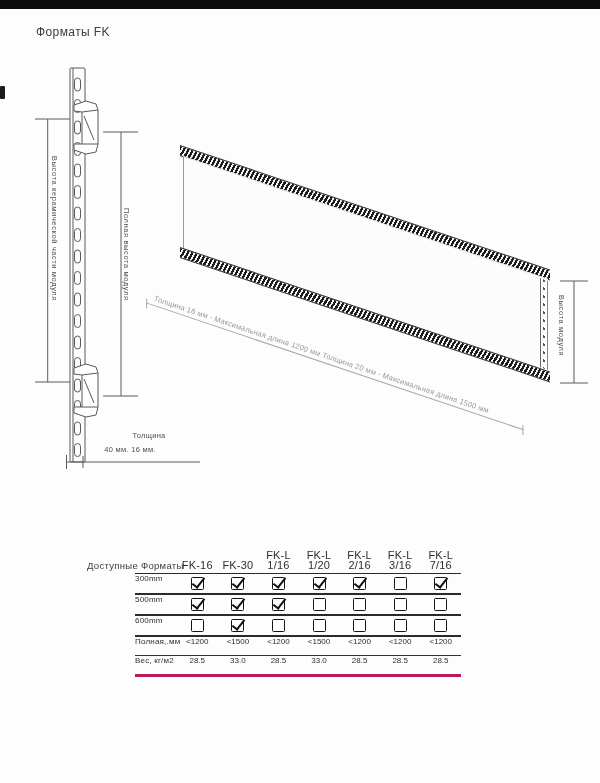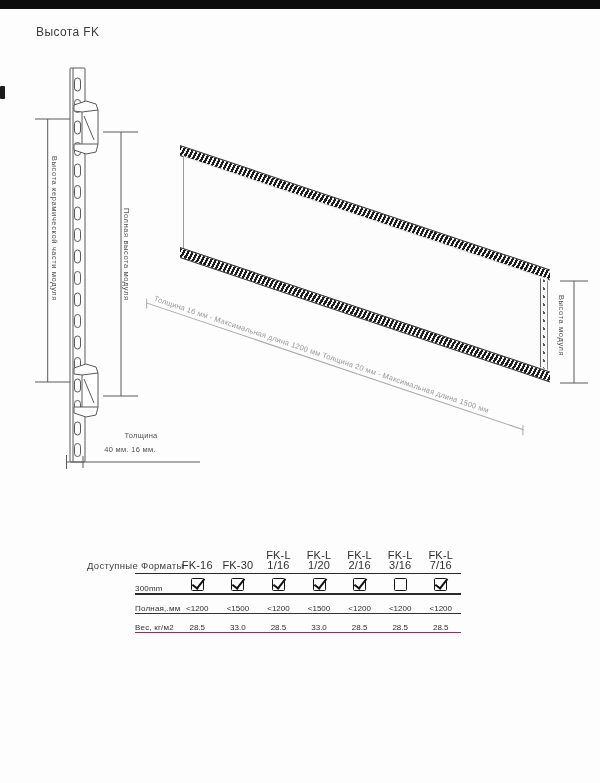--- a/index.html
+++ b/index.html
@@ -10,21 +10,21 @@
   .topbar{position:absolute;left:0;top:0;width:600px;height:9px;background:#0d0d0d;}
   .edge-smudge{position:absolute;left:0;top:86px;width:5px;height:13px;background:#1b1b1b;border-radius:1px;}
   .page-title{position:absolute;left:36px;top:25px;font-size:12px;letter-spacing:.4px;color:#3c3c3c;}
 
   
   .left-drawing{position:absolute;left:30px;top:60px;width:180px;height:412px;}
   .v-label{position:absolute;writing-mode:vertical-rl;font-size:7.5px;letter-spacing:.6px;color:#4f4f4f;white-space:nowrap;}
   .lbl-ceramic{left:50px;top:156px;}
   .lbl-full{left:122px;top:208px;}
   .t-label{position:absolute;font-size:7.5px;color:#4f4f4f;width:70px;text-align:center;letter-spacing:.3px;}
-  .t-label.l1{left:106px;top:431px;}
+  .t-label.l1{left:114px;top:431px;}
   .t-label.l2{left:95px;top:445px;}
 
   
   .panel{position:absolute;left:183px;top:146px;width:365px;height:113px;
          transform:skewY(18.6deg);transform-origin:0 0;}
   .rail{position:absolute;left:-3px;right:-2px;height:9px;
         background:repeating-linear-gradient(115deg,#1c1c1c 0 2px,#f2f2f2 2px 3.5px);
         border-top:1px solid #2a2a2a;border-bottom:1px solid #2a2a2a;}
   .rail.top{top:0}.rail.bottom{bottom:0}
   .face{position:absolute;left:0;right:0;top:10px;bottom:10px;background:#fcfcfc;
@@ -41,40 +41,40 @@
   .diag .dline::before{left:0;}
   .diag .dline::after{right:0;}
 
   
   .right-dim{position:absolute;left:550px;top:272px;width:45px;height:120px;}
   .lbl-module{left:557px;top:295px;}
 
   
   .formats-title{position:absolute;left:87px;top:560px;font-size:9.5px;color:#3d3d3d;letter-spacing:.3px;}
   .ftable{position:absolute;left:135px;top:551px;width:326px;}
-  .frow{display:flex;align-items:flex-end;}
+  .frow{display:flex;align-items:flex-start;}
   .lblcol{width:42px;font-size:8px;color:#2e2e2e;letter-spacing:.2px;}
   .col{flex:1;text-align:center;}
   .hrow{align-items:flex-end;border-bottom:1.5px solid #2a2a2a;padding-bottom:3px;}
   .hcol div{font-size:11px;line-height:9.5px;color:#2e2e2e;letter-spacing:.2px;}
   .crow{height:19px;border-bottom:2px solid #2a2a2a;}
   .cb{display:inline-block;width:11px;height:11px;border:1.7px solid #141414;border-radius:1.5px;position:relative;vertical-align:middle;background:#fff;}
   .cb.checked::after{content:"";position:absolute;left:3px;top:-3px;width:5px;height:11px;
      border:solid #111;border-width:0 2.2px 2.2px 0;transform:rotate(38deg);}
   .vrow{height:18px;font-size:8px;color:#2e2e2e;}
   .vrow.r0{border-bottom:1px solid #333;}
-  .vrow.r1{border-bottom:1px solid #be185d;}
+  .vrow.r1{border-bottom:3px solid #be185d;}
 </style>
 </head>
 <body>
 
 <div class="topbar"></div>
 <div class="edge-smudge"></div>
 
-<div class="page-title">Высота FK</div>
+<div class="page-title">Форматы FK</div>
 
 <div class="left-drawing">
   <svg width="180" height="412" viewBox="0 0 180 412">
     <g stroke="#5a5a5a" stroke-width="1" fill="none">
 
       <rect x="40" y="8" width="15" height="394" rx="1"></rect>
       <line x1="43" y1="8" x2="43" y2="402"></line>
 
       <g>
         <rect x="44.5" y="18" width="6" height="13" rx="3"></rect>
@@ -190,20 +190,40 @@
       <div class="frow crow">
         <div class="lblcol">300mm</div>
         <div class="col"><span class="cb checked"></span></div>
         <div class="col"><span class="cb checked"></span></div>
         <div class="col"><span class="cb checked"></span></div>
         <div class="col"><span class="cb checked"></span></div>
         <div class="col"><span class="cb checked"></span></div>
         <div class="col"><span class="cb"></span></div>
         <div class="col"><span class="cb checked"></span></div>
       </div>
+      <div class="frow crow">
+        <div class="lblcol">500mm</div>
+        <div class="col"><span class="cb checked"></span></div>
+        <div class="col"><span class="cb checked"></span></div>
+        <div class="col"><span class="cb checked"></span></div>
+        <div class="col"><span class="cb"></span></div>
+        <div class="col"><span class="cb"></span></div>
+        <div class="col"><span class="cb"></span></div>
+        <div class="col"><span class="cb"></span></div>
+      </div>
+      <div class="frow crow">
+        <div class="lblcol">600mm</div>
+        <div class="col"><span class="cb"></span></div>
+        <div class="col"><span class="cb checked"></span></div>
+        <div class="col"><span class="cb"></span></div>
+        <div class="col"><span class="cb"></span></div>
+        <div class="col"><span class="cb"></span></div>
+        <div class="col"><span class="cb"></span></div>
+        <div class="col"><span class="cb"></span></div>
+      </div>
     </div>
   <div>
       <div class="frow vrow r0">
         <div class="lblcol">Полная,.мм</div>
         <div class="col">&lt;1200</div>
         <div class="col">&lt;1500</div>
         <div class="col">&lt;1200</div>
         <div class="col">&lt;1500</div>
         <div class="col">&lt;1200</div>
         <div class="col">&lt;1200</div>

